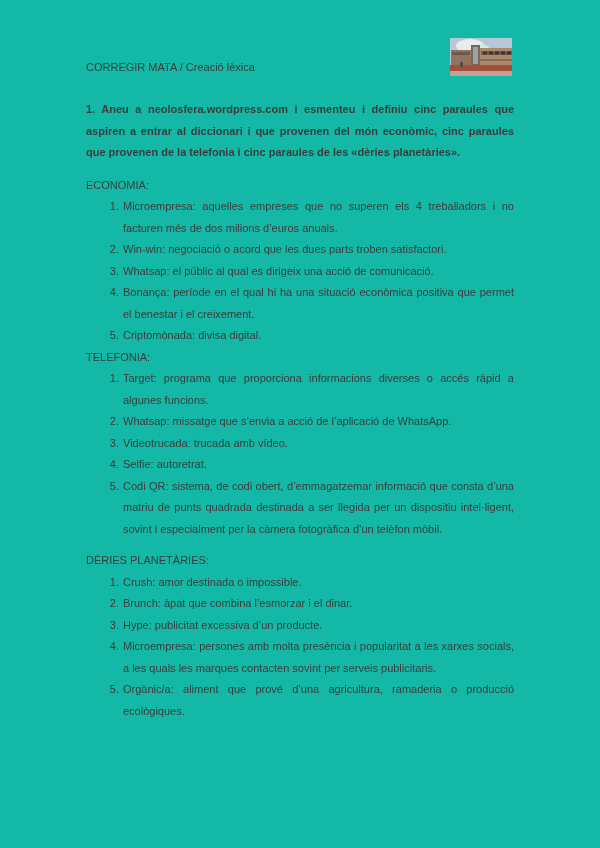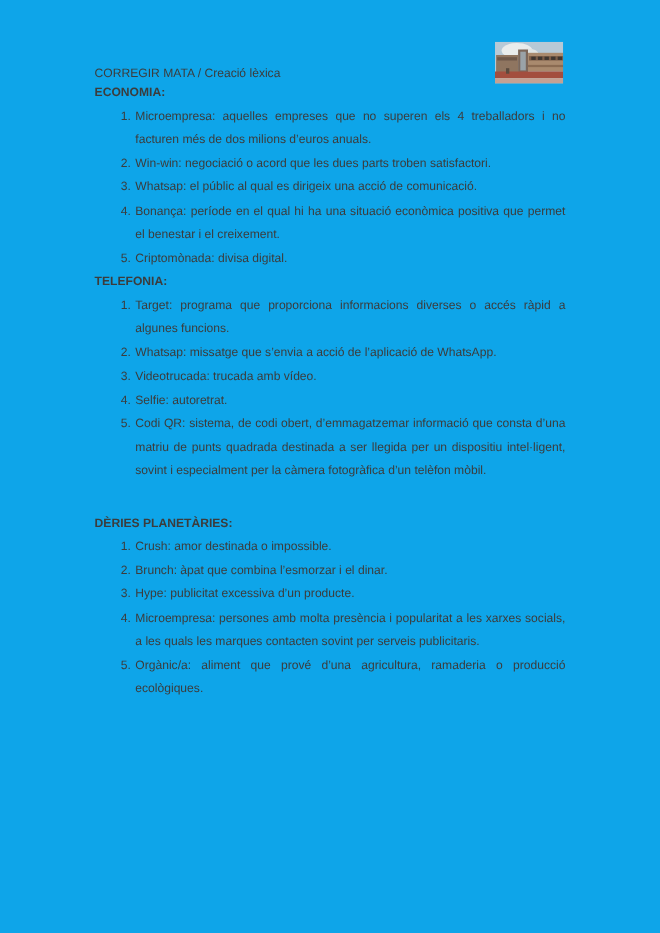--- a/index.html
+++ b/index.html
@@ -1,21 +1,21 @@
 <!DOCTYPE html>
 <html><head>
 <meta charset="utf-8">
 <style>
   * { box-sizing: border-box; }
   html, body { margin: 0; padding: 0; background: #ffffff; }
   .page {
     position: relative;
     width: 600px;
     height: 848px;
-    background: #0ea5e9;
+    background: #14b8a6;
     font-family: "Liberation Sans", sans-serif;
     color: #3c3c3c;
     overflow: hidden;
   }
   .content {
     position: absolute;
     left: 86px;
     top: 60px;
     width: 428px;
   }
@@ -33,24 +33,24 @@
   .intro {
     margin-top: 25px;
     font-size: 11px;
     line-height: 21.5px;
     font-weight: bold;
     text-align: justify;
   }
   .section-label {
     font-size: 11px;
     line-height: 21.5px;
-    font-weight: bold;
+    font-weight: normal;
   }
   .section-telefonia .section-label { }
-  .section-deries   .section-label { margin-top: 26px; }
+  .section-deries   .section-label { margin-top: 10px; }
   ol.def-list {
     margin: 0;
     padding: 0 0 0 36px;
     font-size: 11px;
     line-height: 21.5px;
   }
   ol.def-list li {
     text-align: justify;
     padding-left: 1px;
   }
@@ -88,20 +88,21 @@
     <rect x="0" y="27" width="62" height="6" fill="#a34e3e"></rect>
     <rect x="0" y="33" width="62" height="5" fill="#c5a193"></rect>
     <rect x="10" y="24" width="3" height="5" fill="#5a4a3e"></rect>
   </svg>
 
   <div class="content">
 
     <div class="doc-header">CORREGIR MATA / Creació lèxica</div>
 
 
+    <p class="intro">1. Aneu a neolosfera.wordpress.com i esmenteu i definiu cinc paraules que aspiren a entrar al diccionari i que provenen del món econòmic, cinc paraules que provenen de la telefonia i cinc paraules de les «dèries planetàries».</p>
 
     <div class="section section-economia">
       <div class="section-label">ECONOMIA:</div>
       <ol class="def-list">
         <li><b class="term">Microempresa</b><span>: aquelles empreses que no superen els 4 treballadors i no facturen més de dos milions d’euros anuals.</span></li>
         <li><b class="term">Win-win</b><span>: negociació o acord que les dues parts troben satisfactori.</span></li>
         <li><b class="term">Whatsap</b><span>: el públic al qual es dirigeix una acció de comunicació.</span></li>
         <li><b class="term">Bonança</b><span>: període en el qual hi ha una situació econòmica positiva que permet el benestar i el creixement.</span></li>
         <li><b class="term">Criptomònada</b><span>: divisa digital.</span></li>
       </ol>

